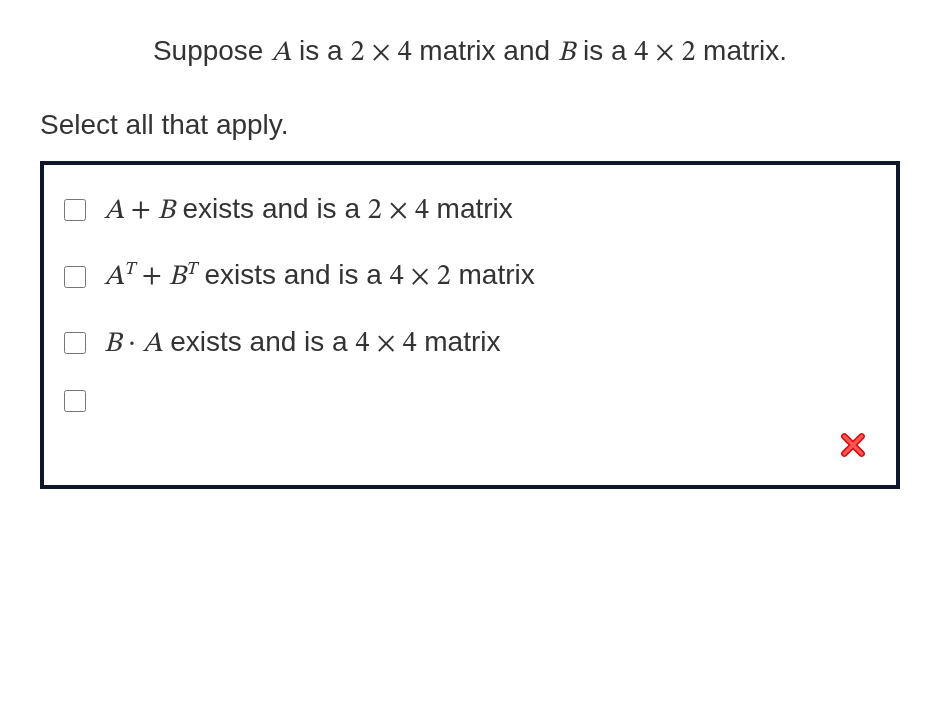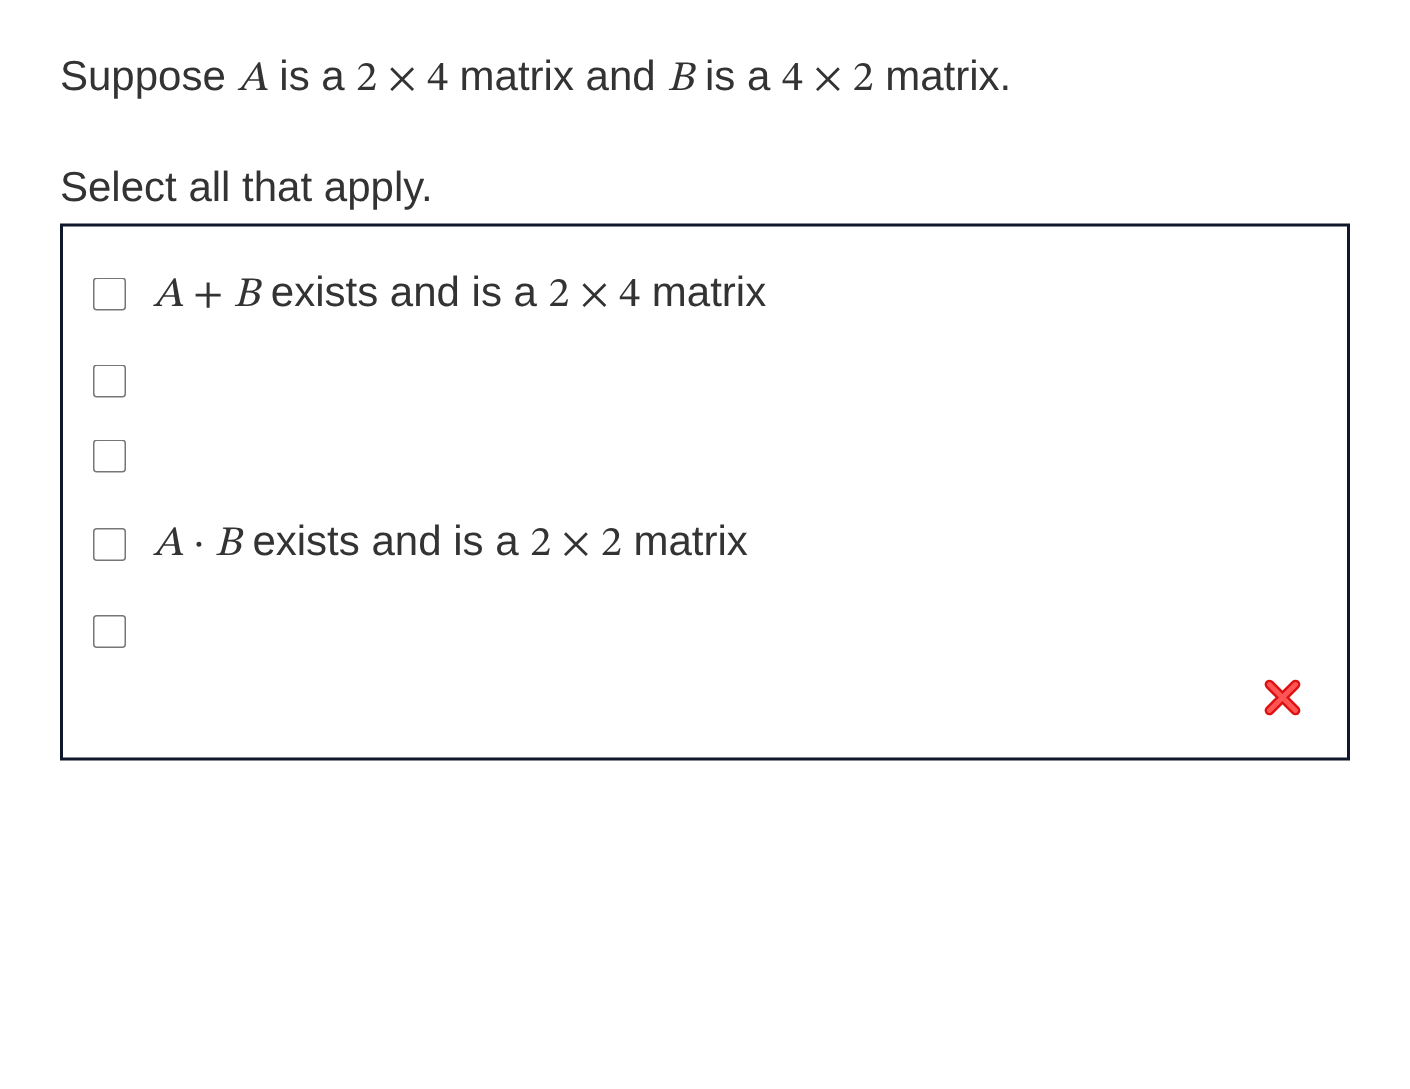--- a/index.html
+++ b/index.html
@@ -11,26 +11,27 @@
       font-family: Verdana, Geneva, sans-serif;
       font-size: 28px;
       color: #333;
       background: #fff;
       padding: 30px 40px;
       width: 940px;
     }
     .question-prompt {
       line-height: 1.5;
       margin-bottom: 35px;
+      text-align: center;
     }
     .instruction {
-      margin-bottom: 8px;
+      margin-bottom: 20px;
     }
     .options-box {
-      border: 2px solid #0f172a;
+      border: 4px solid #0f172a;
       padding: 12px 20px 12px 20px;
     }
     .option-row {
       display: flex;
       align-items: center;
       padding: 14px 0;
     }
     .option-row input[type="checkbox"] {
       width: 22px;
       height: 22px;
@@ -81,32 +82,32 @@
 
   <div class="option-row">
     <input type="checkbox" style="">
     <span class="option-label">
       <span class="math">A</span><sup class="math"></sup><span class="math-rm"> + </span><span class="math">B</span><sup class="math"></sup><span> exists and is a </span><span class="math-rm">2 × 4</span><span> matrix</span>
     </span>
   </div>
 
   <div class="option-row">
     <input type="checkbox" style="">
-  </div>
-
-  <div class="option-row">
-    <input type="checkbox" style="">
+    <span class="option-label">
+      <span class="math">A</span><sup class="math">T</sup><span class="math-rm"> + </span><span class="math">B</span><sup class="math">T</sup><span> exists and is a </span><span class="math-rm">4 × 2</span><span> matrix</span>
+    </span>
   </div>
 
   <div class="option-row">
     <input type="checkbox" style="">
     <span class="option-label">
-      <span class="math">A</span><sup class="math"></sup><span class="math-rm"> · </span><span class="math">B</span><sup class="math"></sup><span> exists and is a </span><span class="math-rm">2 × 2</span><span> matrix</span>
+      <span class="math">B</span><sup class="math"></sup><span class="math-rm"> · </span><span class="math">A</span><sup class="math"></sup><span> exists and is a </span><span class="math-rm">4 × 4</span><span> matrix</span>
     </span>
   </div>
+
 
 
   <div class="option-row">
     <input type="checkbox" style="">
   </div>
 
   <div class="feedback-row">
     <span class="wrong-icon">
       <svg viewBox="0 0 24 24" width="26" height="26">
         <line x1="4" y1="4" x2="20" y2="20" stroke="#d11" stroke-width="6" stroke-linecap="round"></line>

